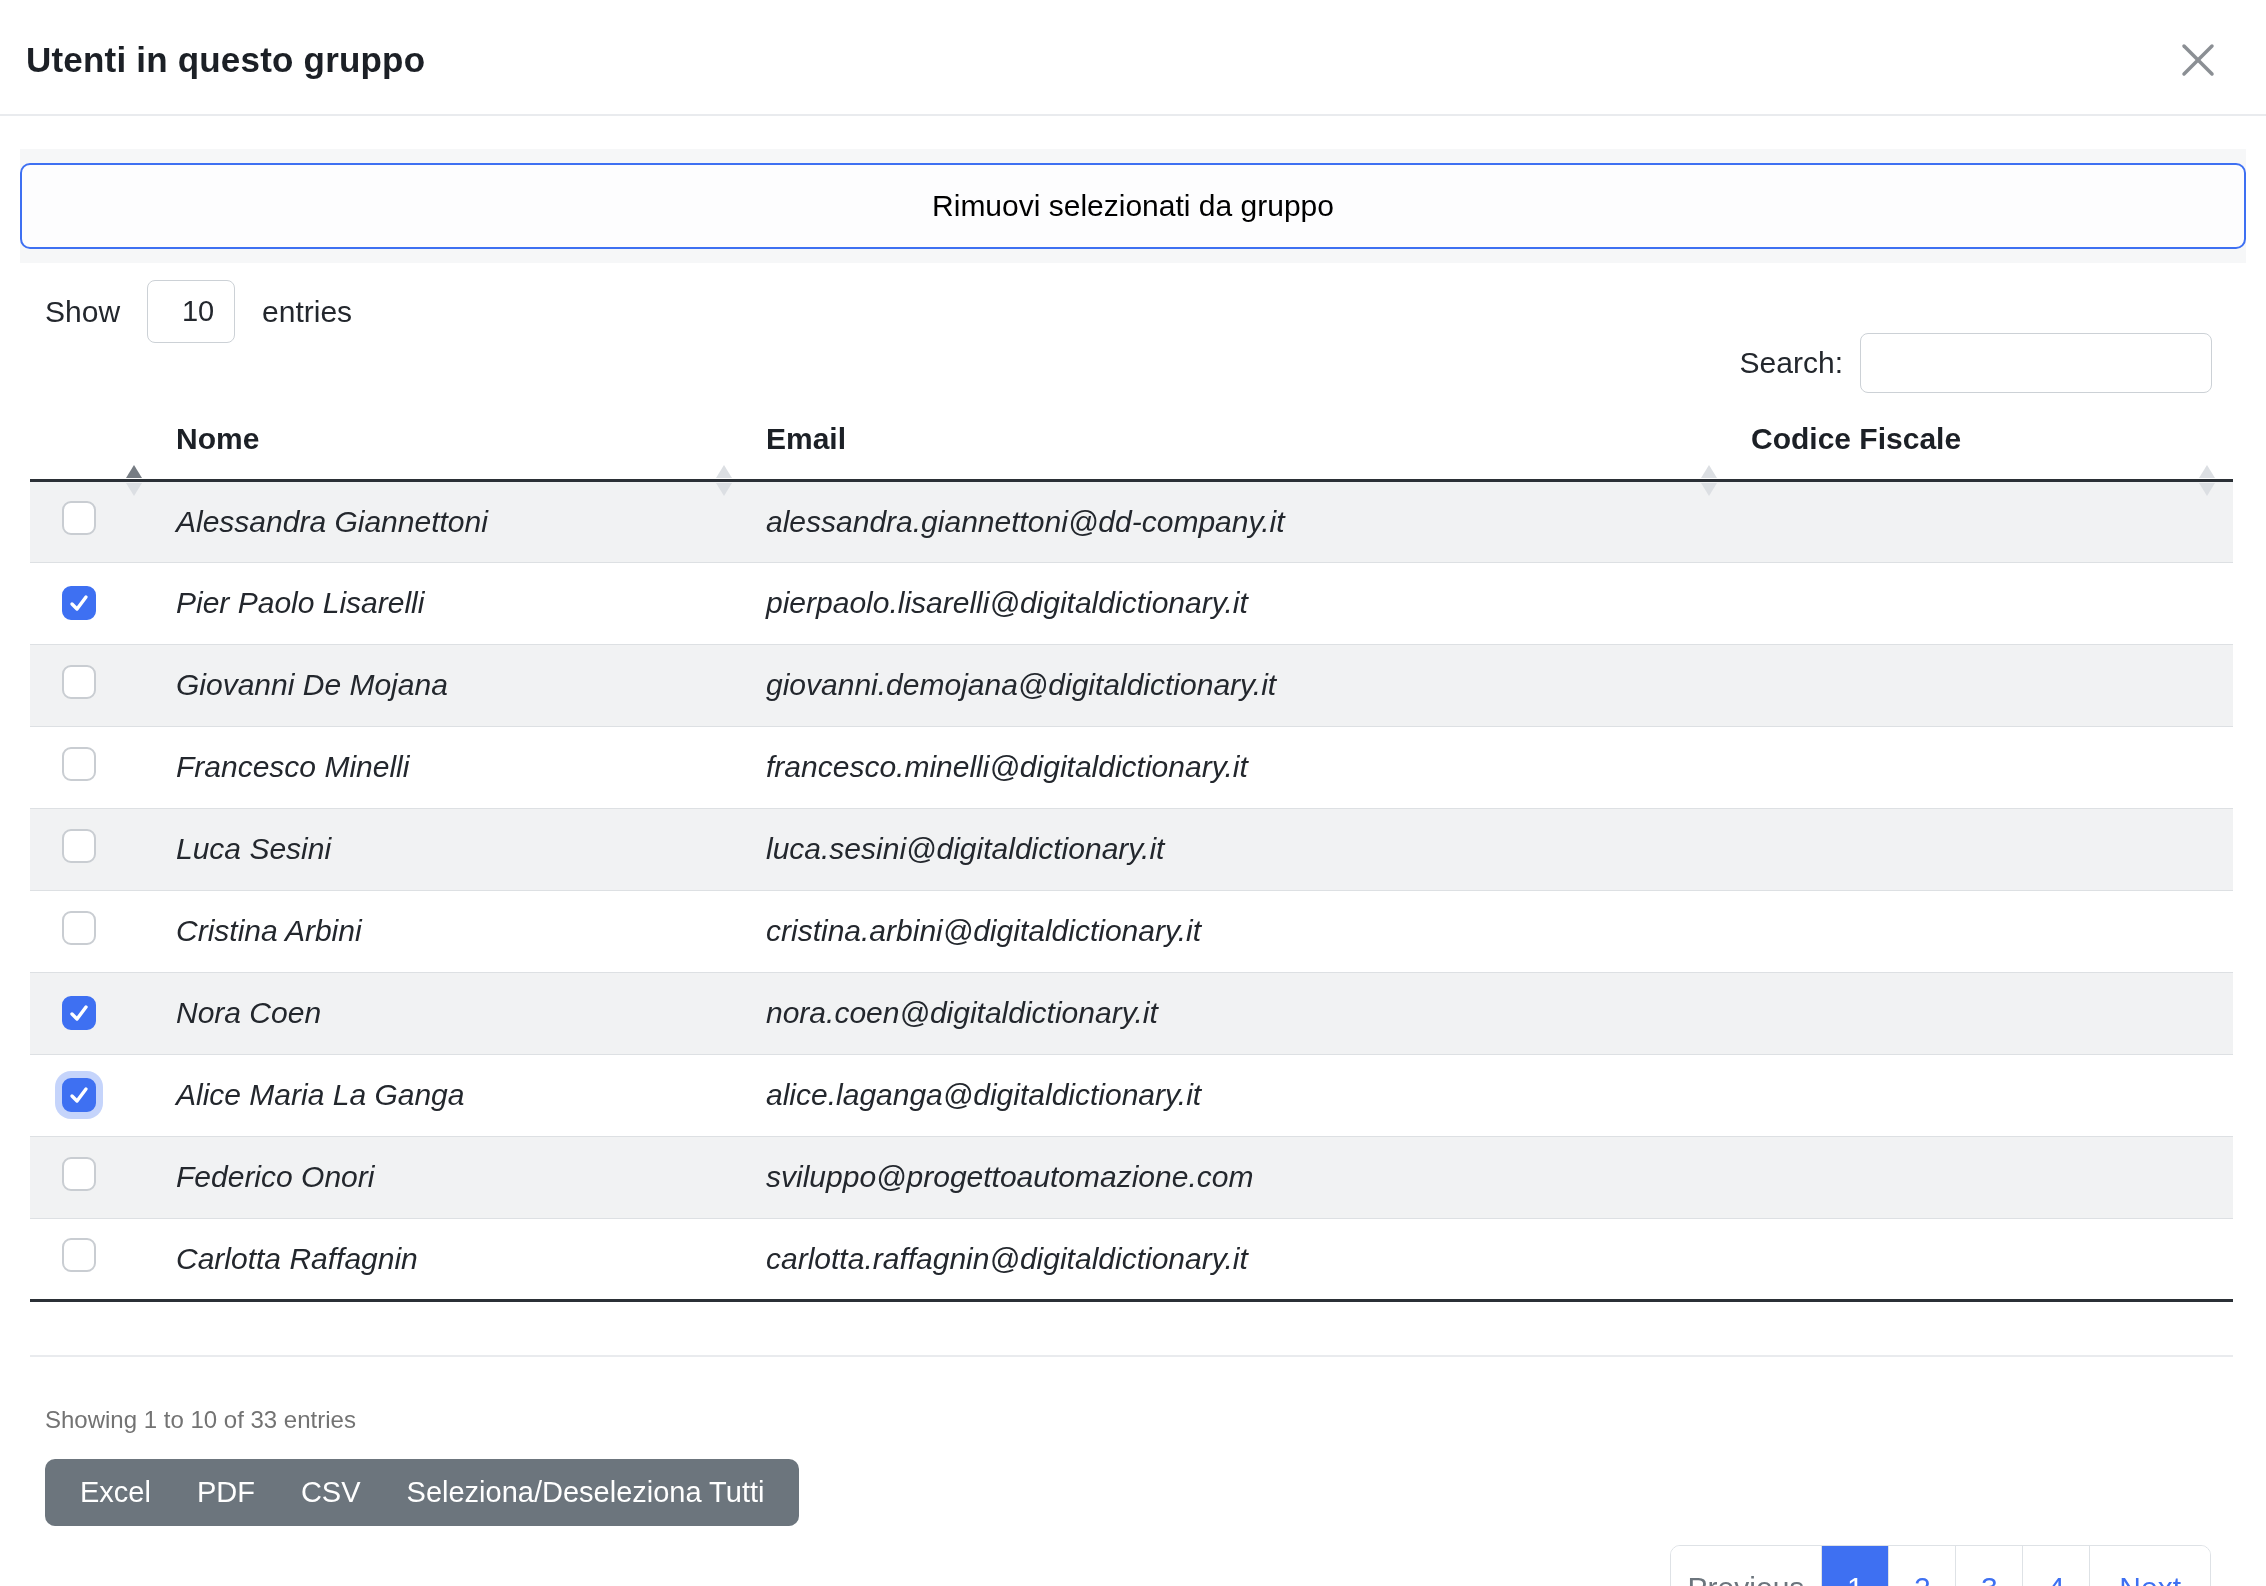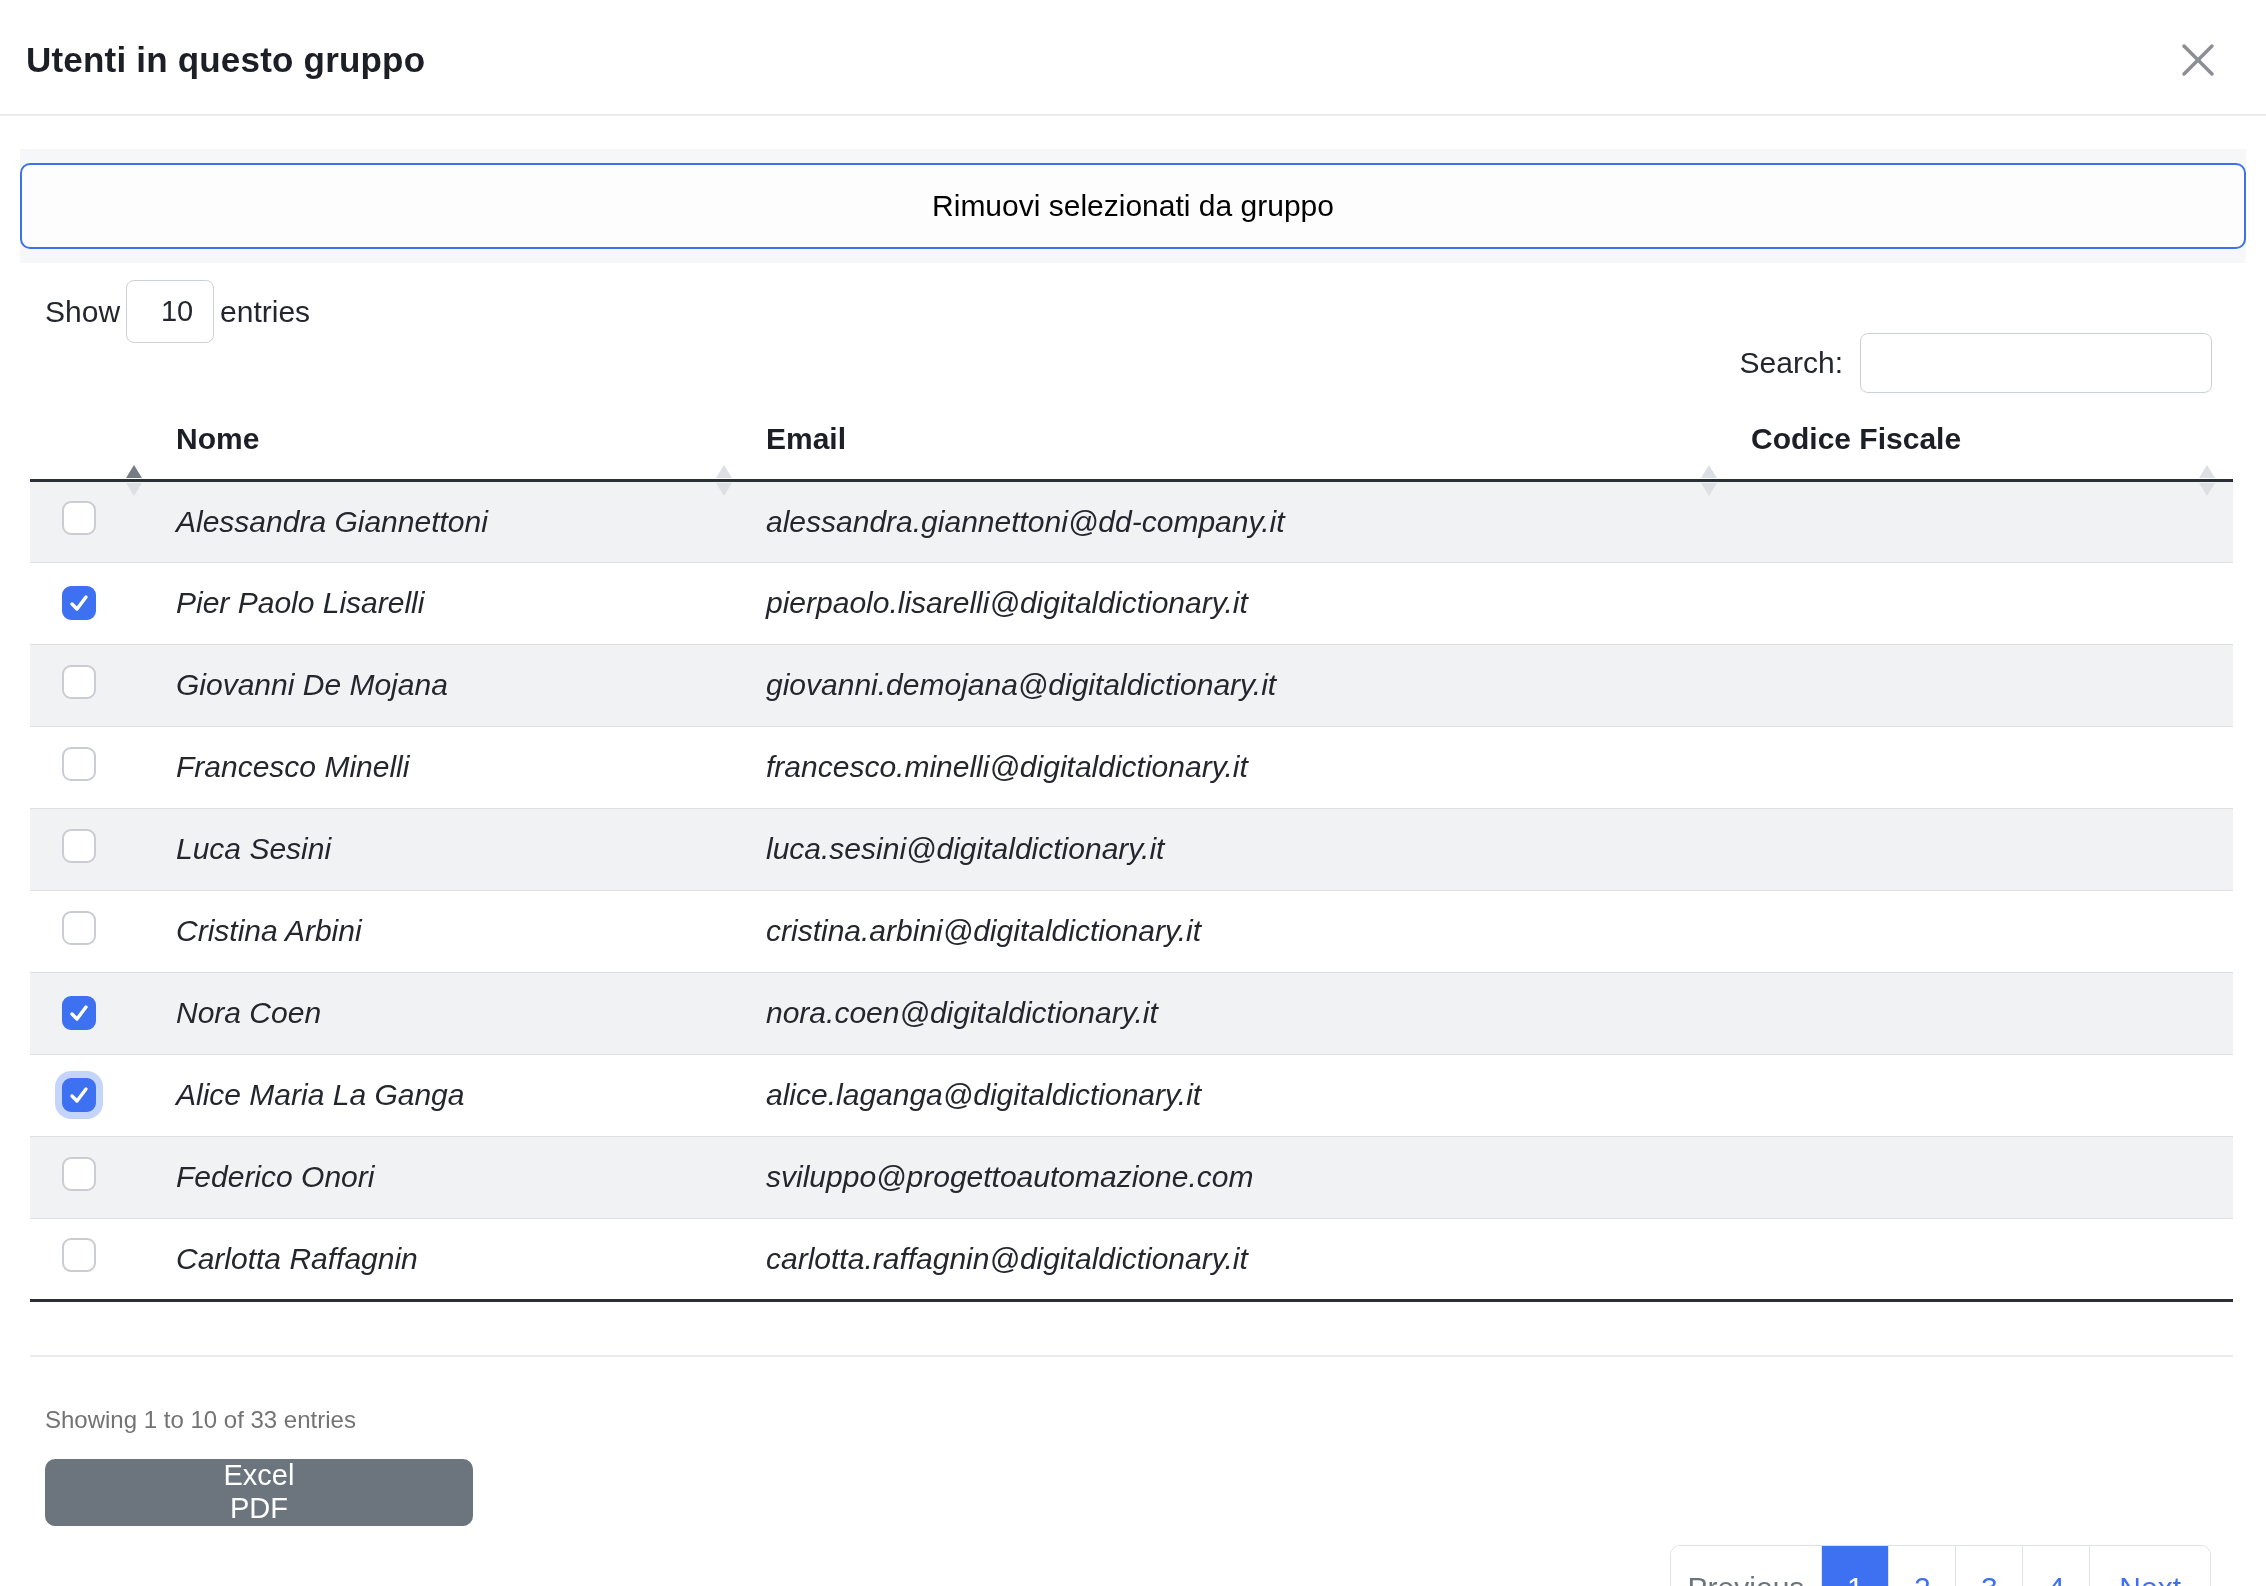--- a/index.html
+++ b/index.html
@@ -32,21 +32,21 @@
     flex:1; height:86px;
     font-family:"Liberation Sans", sans-serif;
     font-size:30px; border-radius:10px; cursor:pointer;
   }
   .action-btn.primary { background:#3e70f2; color:#ffffff; border:2px solid #3e70f2; }
   .action-btn.outline { background:#fdfdfe; color:#000000; border:2px solid #3e70f2; }
 
   
   .show-row {
     margin:17px 0 0 45px;
-    display:flex; align-items:center; gap:6px;
+    display:flex; align-items:center; gap:27px;
     font-size:30px; color:#23272d;
   }
   .show-box {
     width:88px; height:63px;
     border:1px solid #ccd1d6; border-radius:8px;
     display:flex; align-items:center; justify-content:center;
     font-size:29px; background:#fff; cursor:pointer;padding-left:14px;
   }
 
   
@@ -102,21 +102,21 @@
   }
   .checkbox.checked { background:#3e70f2; border-color:#3e70f2; }
   .checkbox.focused { box-shadow:0 0 0 7px rgba(62,112,242,0.30); }
 
   
   .divider { margin:53px 33px 0 30px; height:2px; background:#e9ebee; }
   .summary { margin:49px 0 10px 45px; font-size:24px; color:#737373; }
   .export-group {
     margin:15px 0 0 45px;
     display:inline-flex; align-items:center;
-    background:#6c757d; border-radius:10px; height:67px; padding:0 12px;flex-direction:column;
+    background:#6c757d; border-radius:10px; height:67px; padding:0 12px;
   }
   .export-btn {
     background:transparent; border:none; cursor:pointer;
     color:#ffffff; font-size:29px; padding:0 23px;
     font-family:"Liberation Sans", sans-serif;
   }
 
   
   .pagination {
     position:absolute; top:1545px; right:55px;

